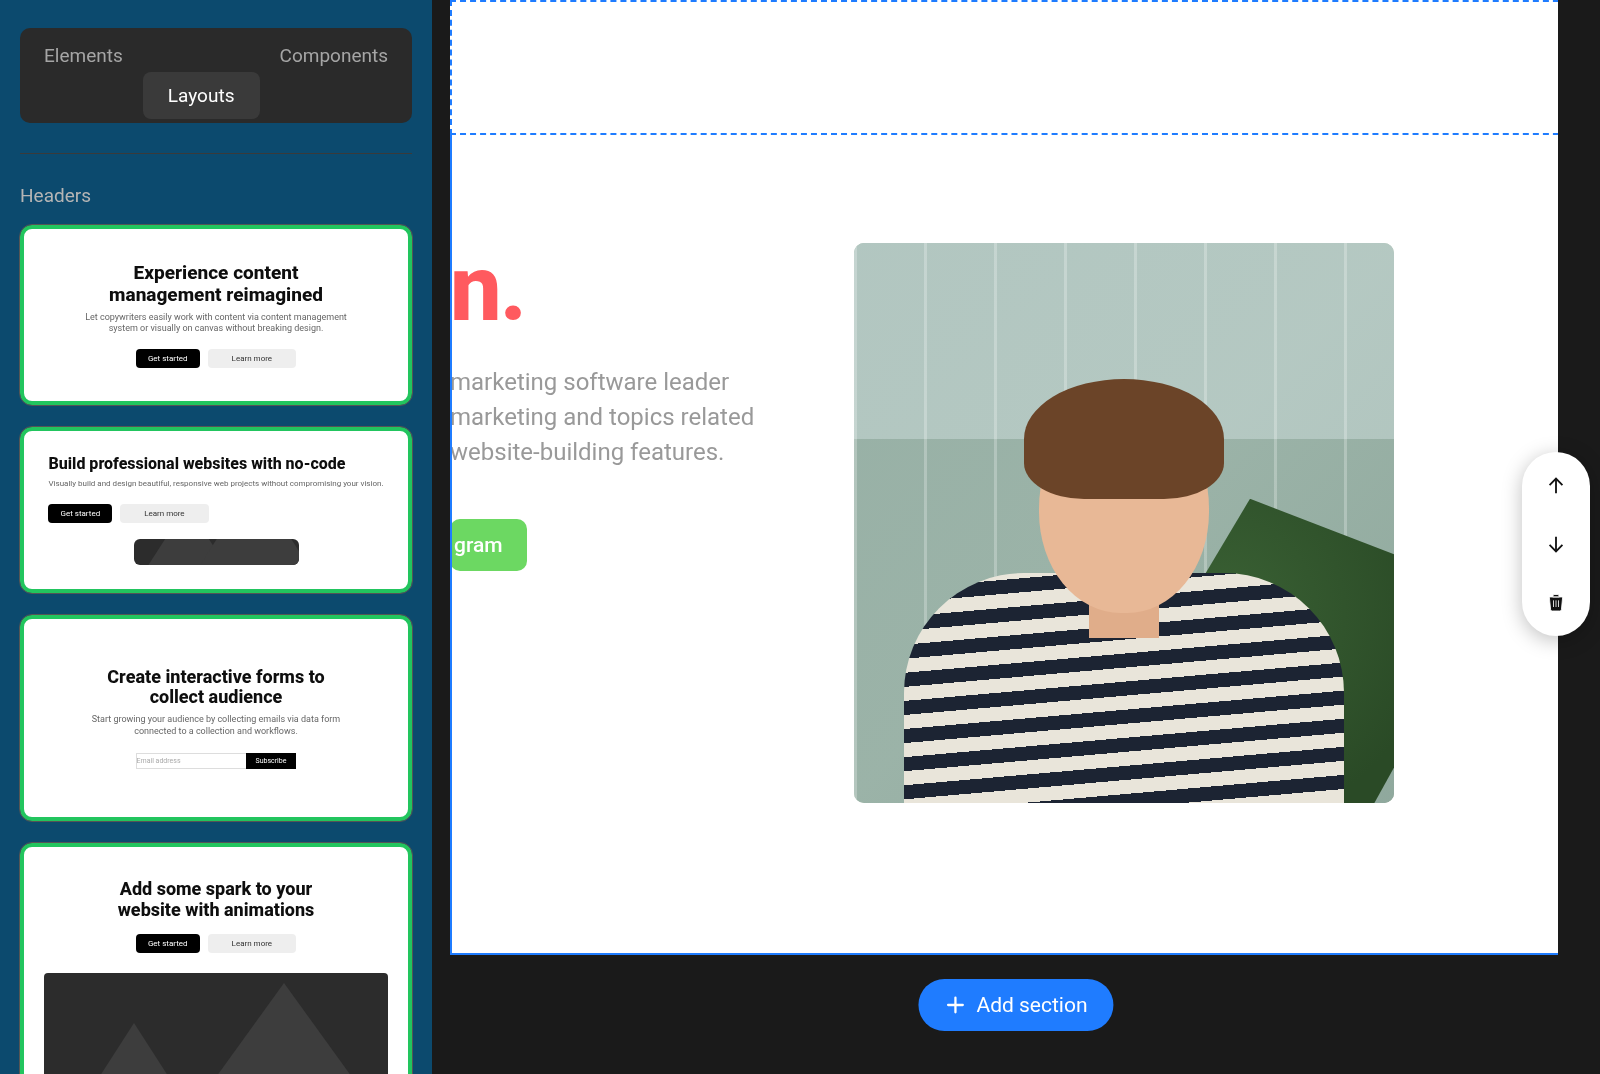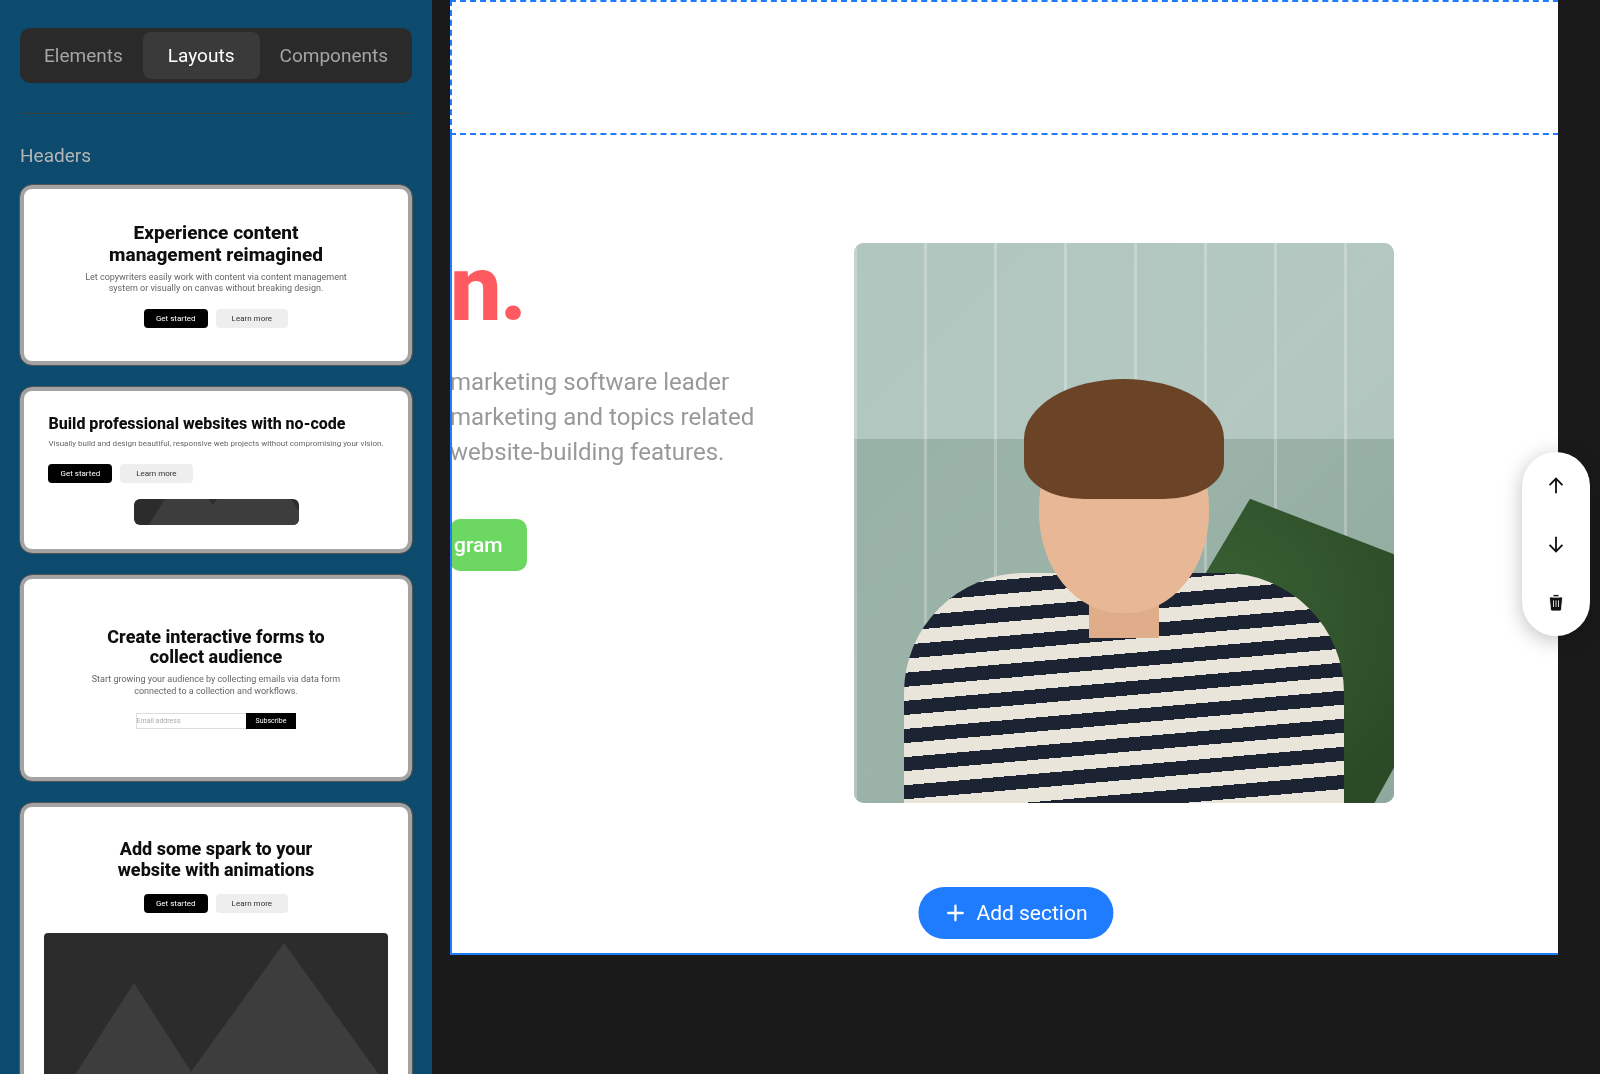--- a/index.html
+++ b/index.html
@@ -35,36 +35,37 @@
       padding: 12px 20px;
       color: #a5a5a5;
       font-size: 19px;
       text-align: center;
       border-radius: 8px;
       cursor: pointer;
     }
     .tab.active {
       background: #3a3a3a;
       color: #ffffff;
+      margin-top: 40px;
     }
     .tab:nth-child(1){flex:0 0 auto;}
     .tab:nth-child(3){flex:0 0 auto;}
     .divider {
       height: 1px;
       background: #3a3a3a;
       margin: 30px 0;
     }
     .section-label {
       color: #b5b5b5;
       font-size: 19px;
       margin-bottom: 18px;
     }
     .layout-card {
       background: #ffffff;
-      border: 4px solid #a3a3a3;
+      border: 4px solid #22c55e;
       outline: 1px solid #555;
       border-radius: 12px;
       padding: 24px 20px;
       margin-bottom: 22px;
       display: flex;
       flex-direction: column;
       overflow: hidden;
       cursor: pointer;
     }
     .layout-card h3 {
@@ -90,21 +91,21 @@
       background: #000;
       color: #fff;
       font-size: 8px;
       padding: 5px 12px;
       border-radius: 4px;
     }
     .mini-btn-secondary {
       background: #eee;
       color: #333;
       font-size: 8px;
-      padding: 5px 16px;
+      padding: 5px 24px;
       border-radius: 4px;
     }
     
     
     .card1 { height: 180px; justify-content: center;}
     .card1 h3 { font-size: 19px; padding: 0 40px;}
     .card1 p { padding: 0 30px; }
     
     
     .card2 { height: 166px; flex-direction: column; align-items:center; gap:16px;}
@@ -290,21 +291,21 @@
       font-weight: 500;
       padding: 14px 24px 14px 4px;
       border-radius: 10px;
       text-align: right;
     }
 
     
     .add-section {
       position: absolute;
       left: 50%;
-      top: 913px;
+      top: 1005px;
       transform: translate(-50%,-50%);
       background: #1f7cff;
       color: #fff;
       display: flex;
       align-items: center;
       gap: 10px;
       padding: 14px 26px;
       border-radius: 999px;
       font-size: 21px;
       z-index: 10;

